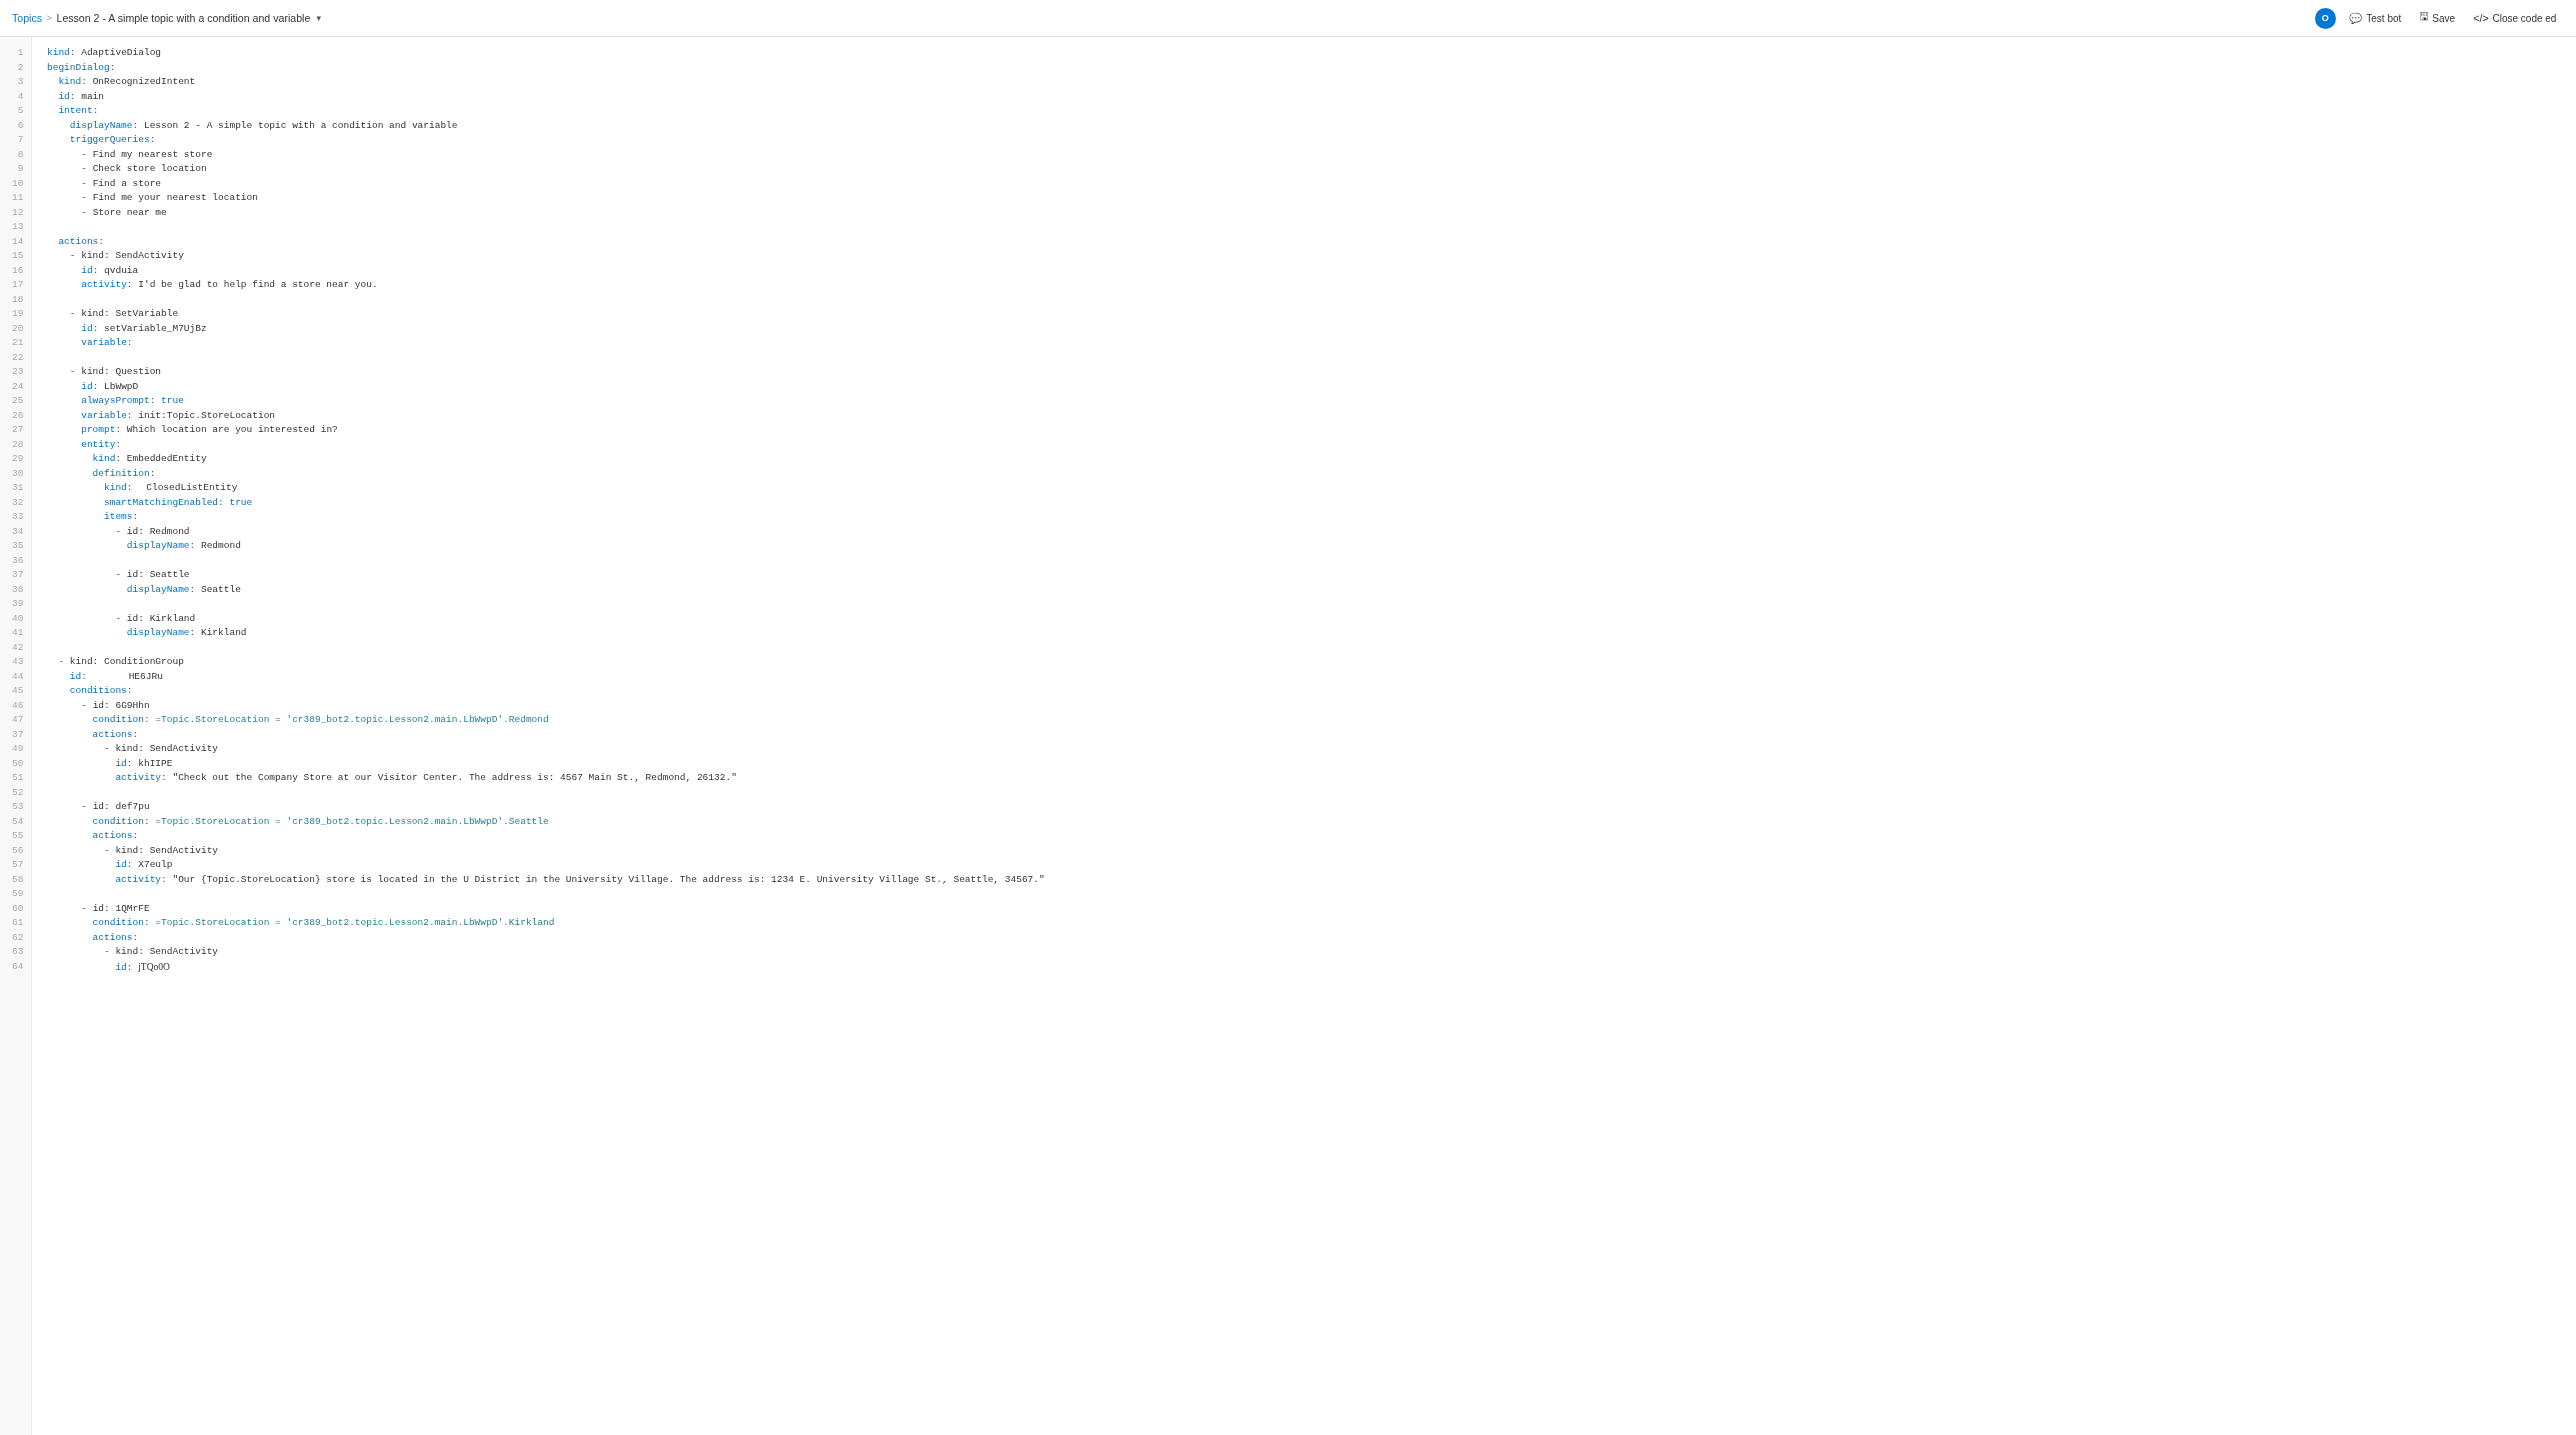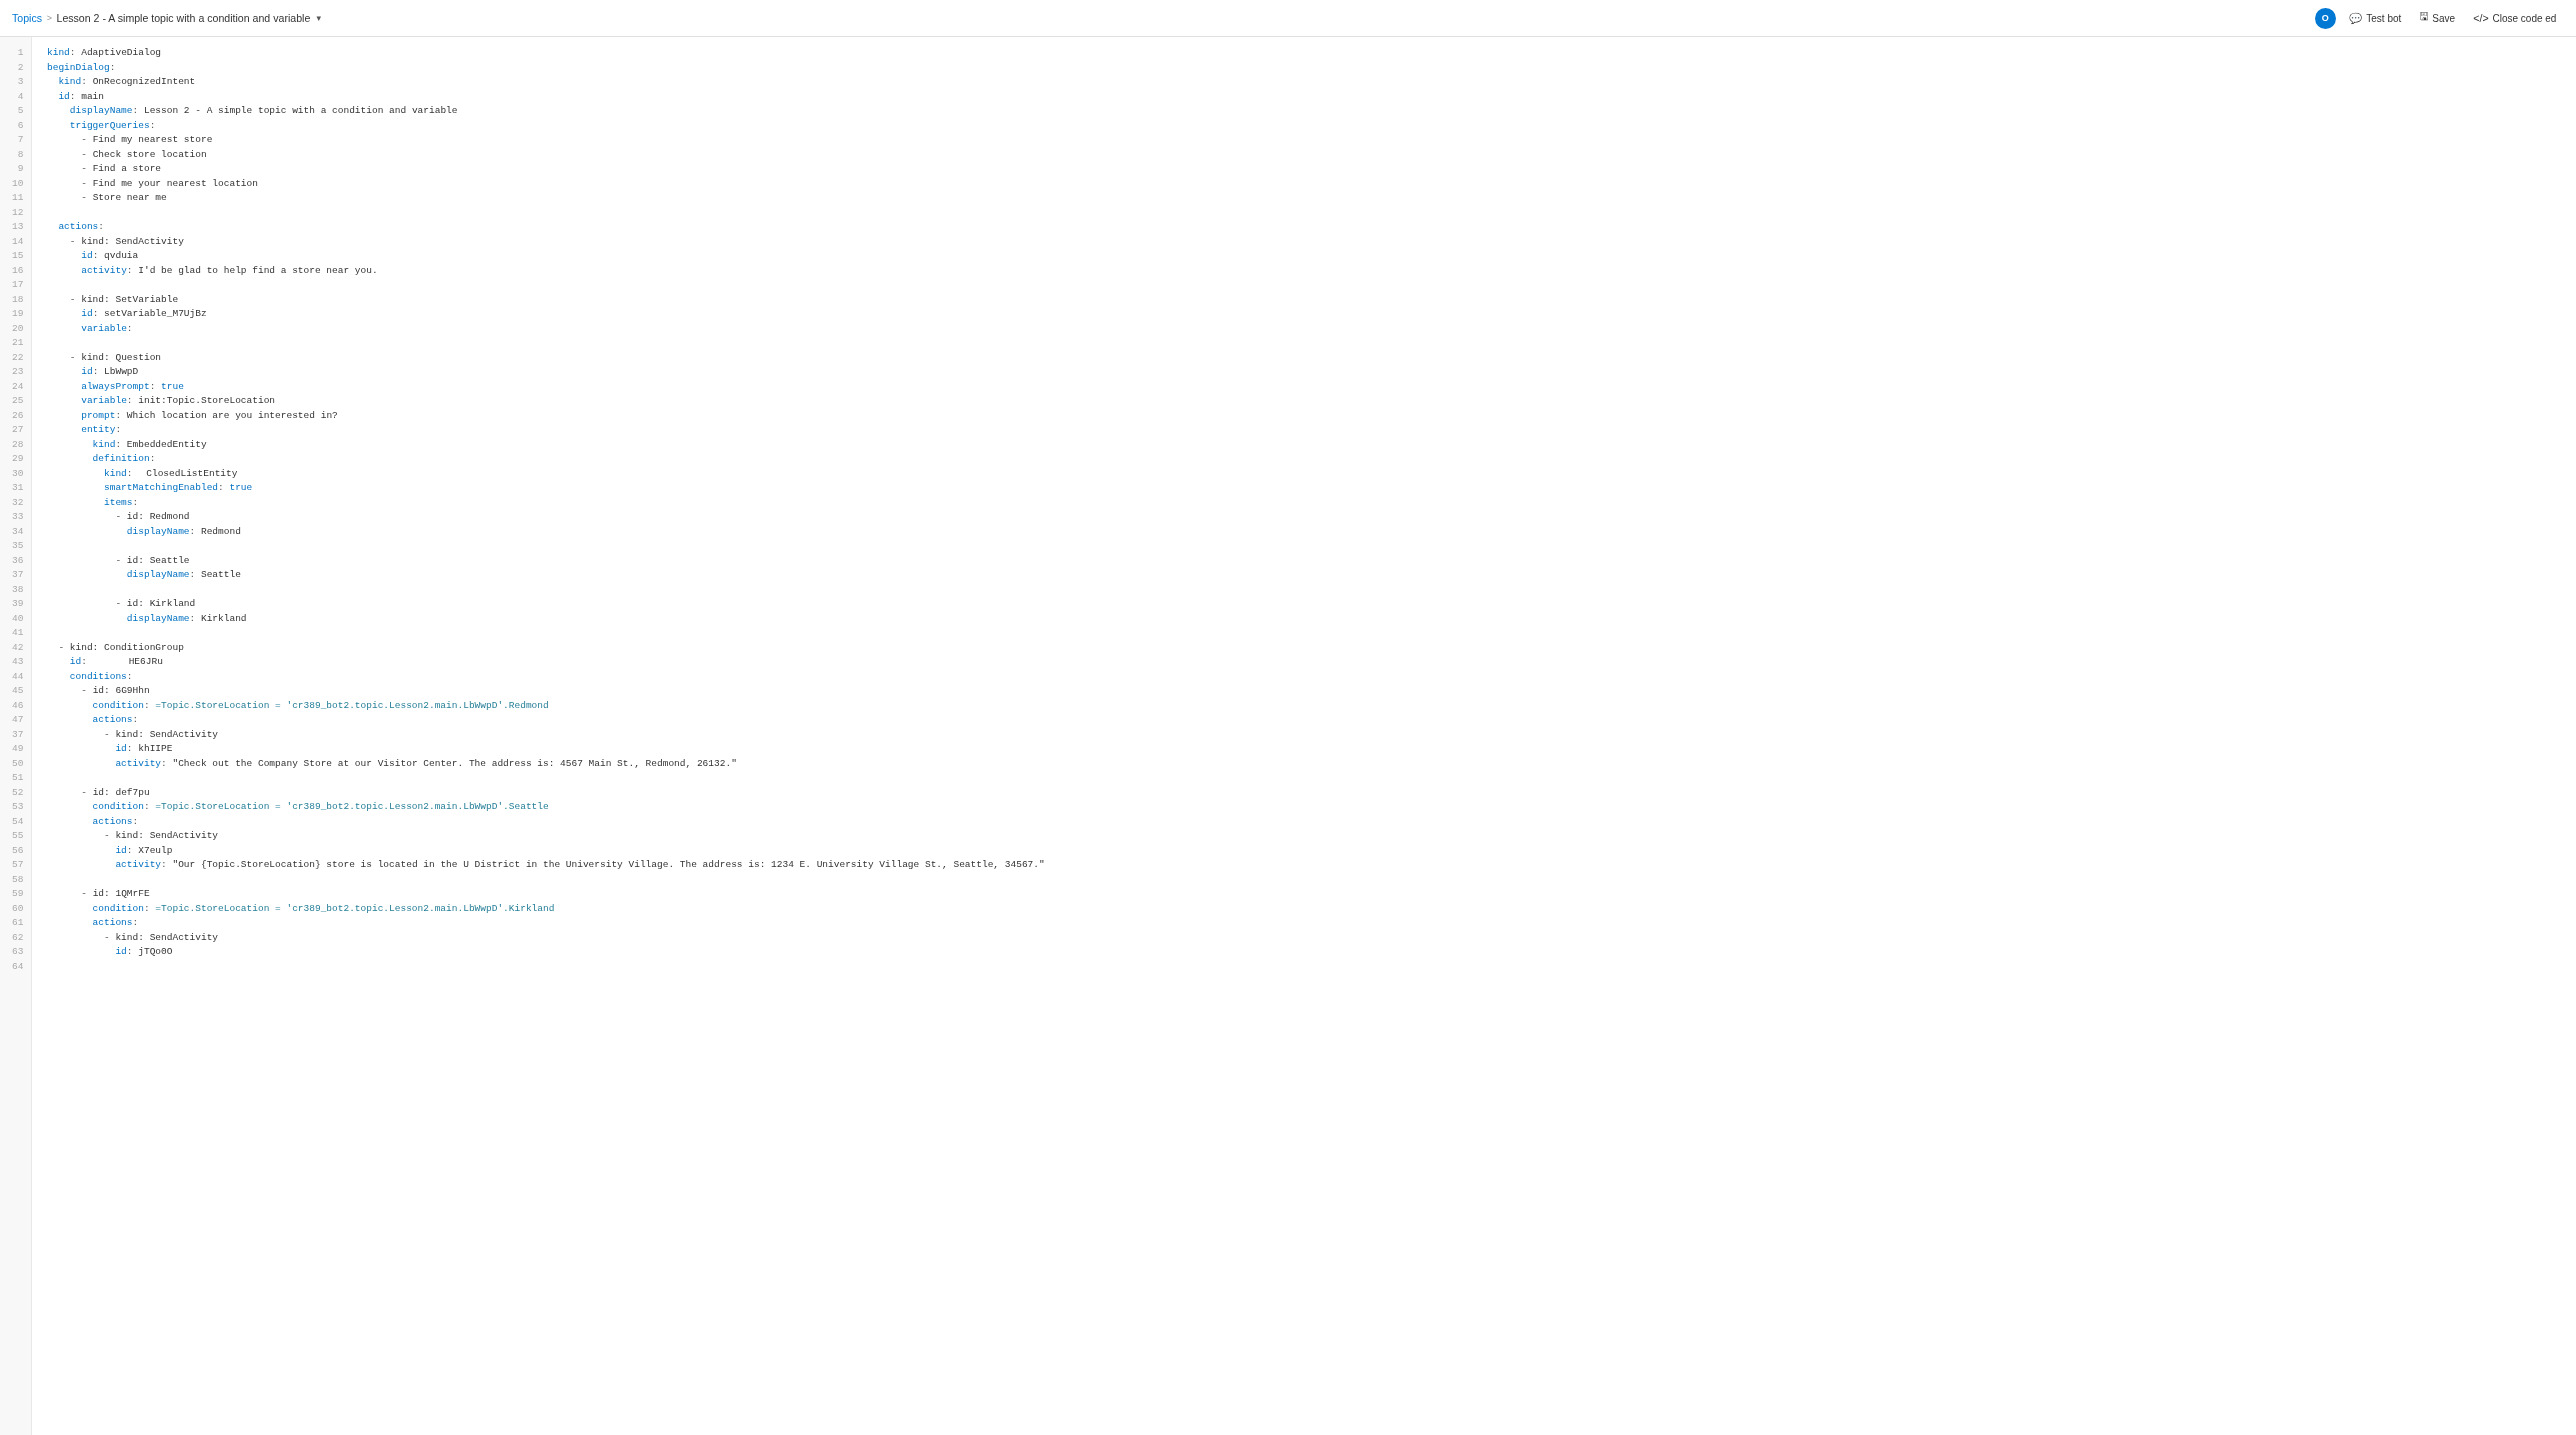--- a/index.html
+++ b/index.html
@@ -228,20 +228,21 @@
       <div class="line-num">62</div>
       <div class="line-num">63</div>
       <div class="line-num">64</div>
     </div>
   <div id="code-content">
 
   <div class="code-line"><span style="color:#0070c1;">kind</span><span style="color:#555;">: </span><span style="color:#333;">AdaptiveDialog</span></div>
       <div class="code-line"><span style="color:#0070c1;">beginDialog</span><span style="color:#555;">:</span></div>
       <div class="code-line">  <span style="color:#0070c1;">kind</span><span style="color:#555;">: </span><span style="color:#333;">OnRecognizedIntent</span></div>
       <div class="code-line">  <span style="color:#0070c1;">id</span><span style="color:#555;">: </span><span style="color:#333;">main</span></div>
+      <div class="code-line">  <span style="color:#0070c1;">intent</span><span style="color:#555;">:</span></div>
       <div class="code-line">    <span style="color:#0070c1;">displayName</span><span style="color:#555;">: </span><span style="color:#333;">Lesson 2 - A simple topic with a condition and variable</span></div>
       <div class="code-line">    <span style="color:#0070c1;">triggerQueries</span><span style="color:#555;">:</span></div>
       <div class="code-line">      <span style="color:#555;">- </span><span style="color:#333;">Find my nearest store</span></div>
       <div class="code-line">      <span style="color:#555;">- </span><span style="color:#333;">Check store location</span></div>
       <div class="code-line">      <span style="color:#555;">- </span><span style="color:#333;">Find a store</span></div>
       <div class="code-line">      <span style="color:#555;">- </span><span style="color:#333;">Find me your nearest location</span></div>
       <div class="code-line">      <span style="color:#555;">- </span><span style="color:#333;">Store near me</span></div>
       <div class="code-line">&nbsp;</div>
       <div class="code-line">  <span style="color:#0070c1;">actions</span><span style="color:#555;">:</span></div>
       <div class="code-line">    <span style="color:#555;">- </span><span style="color:#333;">kind: SendActivity</span></div>
@@ -286,16 +287,16 @@
       <div class="code-line">        <span style="color:#0070c1;">condition</span><span style="color:#555;">: </span><span style="color:#267f99;">=Topic.StoreLocation = 'cr389_bot2.topic.Lesson2.main.LbWwpD'.Seattle</span></div>
       <div class="code-line">        <span style="color:#0070c1;">actions</span><span style="color:#555;">:</span></div>
       <div class="code-line">          <span style="color:#555;">- </span><span style="color:#333;">kind: SendActivity</span></div>
       <div class="code-line">            <span style="color:#0070c1;">id</span><span style="color:#555;">: </span><span style="color:#333;">X7eulp</span></div>
       <div class="code-line">            <span style="color:#0070c1;">activity</span><span style="color:#555;">: </span><span style="color:#333;">"Our {Topic.StoreLocation} store is located in the U District in the University Village. The address is: 1234 E. University Village St., Seattle, 34567."</span></div>
       <div class="code-line">&nbsp;</div>
       <div class="code-line">      <span style="color:#555;">- </span><span style="color:#333;">id: 1QMrFE</span></div>
       <div class="code-line">        <span style="color:#0070c1;">condition</span><span style="color:#555;">: </span><span style="color:#267f99;">=Topic.StoreLocation = 'cr389_bot2.topic.Lesson2.main.LbWwpD'.Kirkland</span></div>
       <div class="code-line">        <span style="color:#0070c1;">actions</span><span style="color:#555;">:</span></div>
       <div class="code-line">          <span style="color:#555;">- </span><span style="color:#333;">kind: SendActivity</span></div>
-      <div class="code-line">            <span style="color:#0070c1;">id</span><span style="color:#555;">: </span><span style="color:#333;">jTQo0O</span></div>
+      <div class="code-line">            <span style="color:#0070c1;">id</span><span style="color:#555;">: </span><span style="color:#333;font-family:Liberation Serif, serif;">jTQo0O</span></div>
     </div>
 </div>
 
 
 </body></html>

